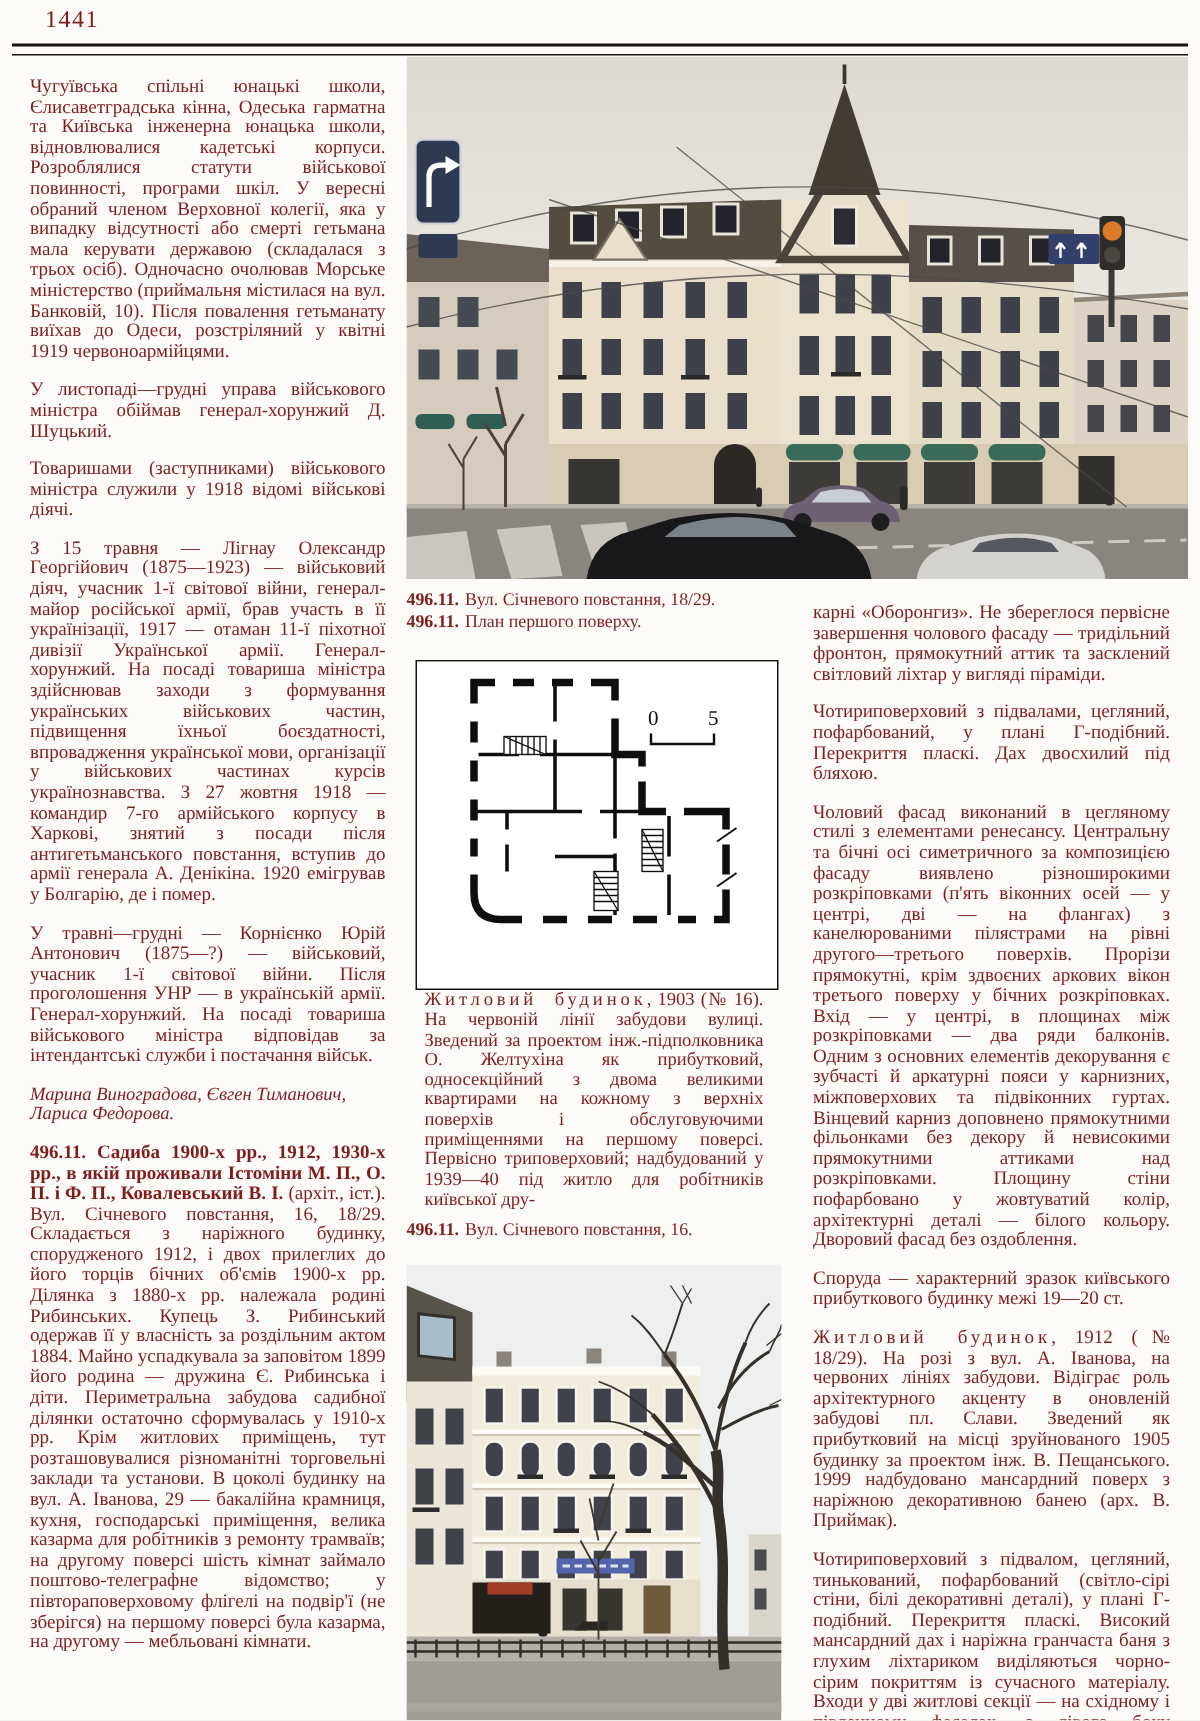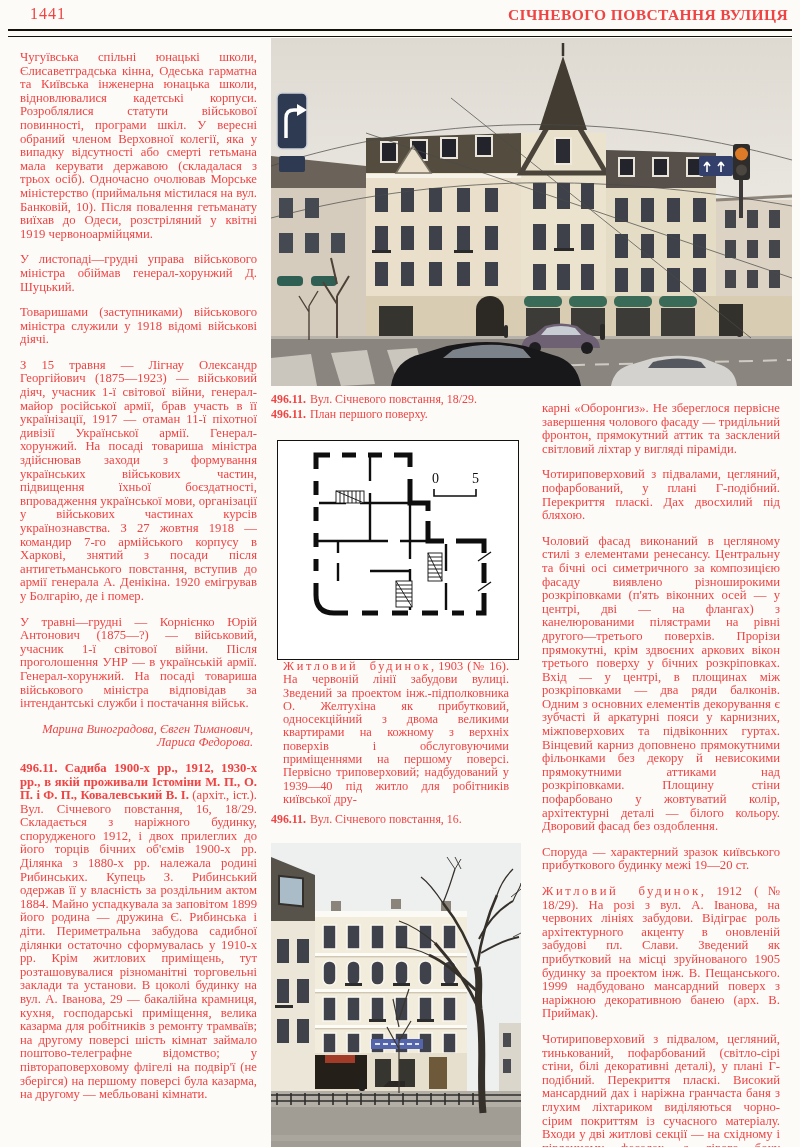--- a/index.html
+++ b/index.html
@@ -1,48 +1,47 @@
 <!DOCTYPE html>
 <html><head>
 <meta charset="utf-8">
 <style>
   html,body{margin:0;padding:0;background:#e9e7e2;}
   .page{position:relative;width:800px;height:1147px;background:#fcfbf8;overflow:hidden;
-        font-family:"Liberation Serif","DejaVu Serif",serif;color:#ef4444;}
+        font-family:"Liberation Serif","DejaVu Serif",serif;color:#7f1d1d;}
   .pagenum{position:absolute;left:30px;top:5px;font-size:16px;letter-spacing:1px;}
   .htitle{position:absolute;right:12px;top:6px;font-size:15.5px;font-weight:bold;letter-spacing:0.4px;}
   .hrule{position:absolute;top:29px;left:8px;width:784px;height:5px;
          border-top:2.6px solid #15110b;border-bottom:1.1px solid #15110b;}
   .col{position:absolute;text-align:justify;font-size:12.7px;line-height:13.6px;}
   .col p{margin:12px;}
   .leftcol{left:8px;top:39px;width:261px;}
   .rightcol{left:530px;top:390px;width:262px;}
   .midtext{left:271px;top:648px;width:250px;font-size:12.4px;line-height:13.3px;}
-  .sig{text-align:right;font-style:italic;font-size:12.4px;padding-right:4px;}
+  .sig{text-align:left;font-style:italic;font-size:12.4px;padding-right:4px;}
   .entry b{font-weight:bold;}
   .lead{letter-spacing:2.6px;word-spacing:5px;}
   .caps{position:absolute;left:271px;width:250px;font-size:11.9px;line-height:14.5px;}
   .caps .num{font-weight:bold;}
   .caps .ctx{margin-left:4px;}
   .cap1{top:392px;}
   .cap3{top:784px;margin-top:28px;}
   .planbox{position:absolute;left:277px;top:440px;width:242px;height:220px;
            border:1.6px solid #14120e;background:#ffffff;box-sizing:border-box;}
   .photo{position:absolute;display:block;}
   .photo1{left:271px;top:38px;width:521px;height:348px;}
   .photo2{left:271px;top:843px;width:250px;height:304px;}
   svg{display:block;}
 </style>
 </head>
 <body>
 
 <div class="page">
 
   <div class="pagenum">1441</div>
-  <div class="htitle">СІЧНЕВОГО ПОВСТАННЯ ВУЛИЦЯ</div>
   <div class="hrule"></div>
 
   <div class="col leftcol">
     <p>Чугуївська спільні юнацькі школи, Єлисаветградська кінна, Одеська гарматна та Київська інженерна юнацька школи, відновлювалися кадетські корпуси. Розроблялися статути військової повинності, програми шкіл. У вересні обраний членом Верховної колегії, яка у випадку відсутності або смерті гетьмана мала керувати державою (складалася з трьох осіб). Одночасно очолював Морське міністерство (приймальня містилася на вул. Банковій, 10). Після повалення гетьманату виїхав до Одеси, розстріляний у квітні 1919 червоноармійцями.</p>
     <p>У листопаді—грудні управа військового міністра обіймав генерал-хорунжий Д. Шуцький.</p>
     <p>Товаришами (заступниками) військового міністра служили у 1918 відомі військові діячі.</p>
     <p>З 15 травня — Лігнау Олександр Георгійович (1875—1923) — військовий діяч, учасник 1-ї світової війни, генерал-майор російської армії, брав участь в її українізації, 1917 — отаман 11-ї піхотної дивізії Української армії. Генерал-хорунжий. На посаді товариша міністра здійснював заходи з формування українських військових частин, підвищення їхньої боєздатності, впровадження української мови, організації у військових частинах курсів українознавства. З 27 жовтня 1918 — командир 7-го армійського корпусу в Харкові, знятий з посади після антигетьманського повстання, вступив до армії генерала А. Денікіна. 1920 емігрував у Болгарію, де і помер.</p>
     <p>У травні—грудні — Корнієнко Юрій Антонович (1875—?) — військовий, учасник 1-ї світової війни. Після проголошення УНР — в українській армії. Генерал-хорунжий. На посаді товариша військового міністра відповідав за інтендантські служби і постачання військ.</p>
     <p class="sig">
       <span>Марина Виноградова, Євген Тиманович,</span><br>

